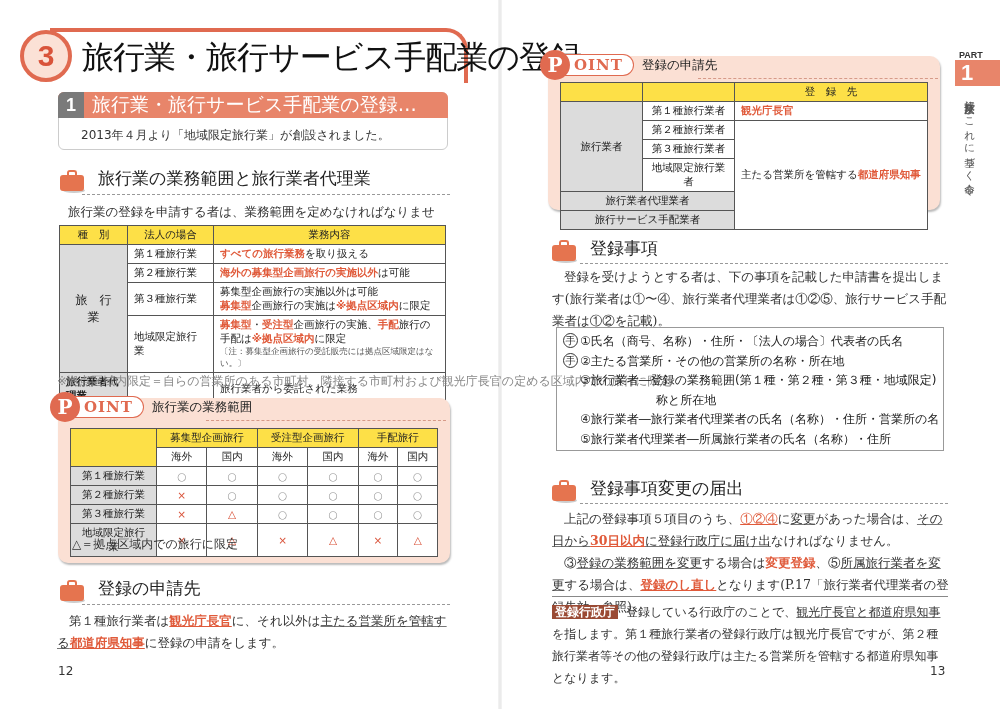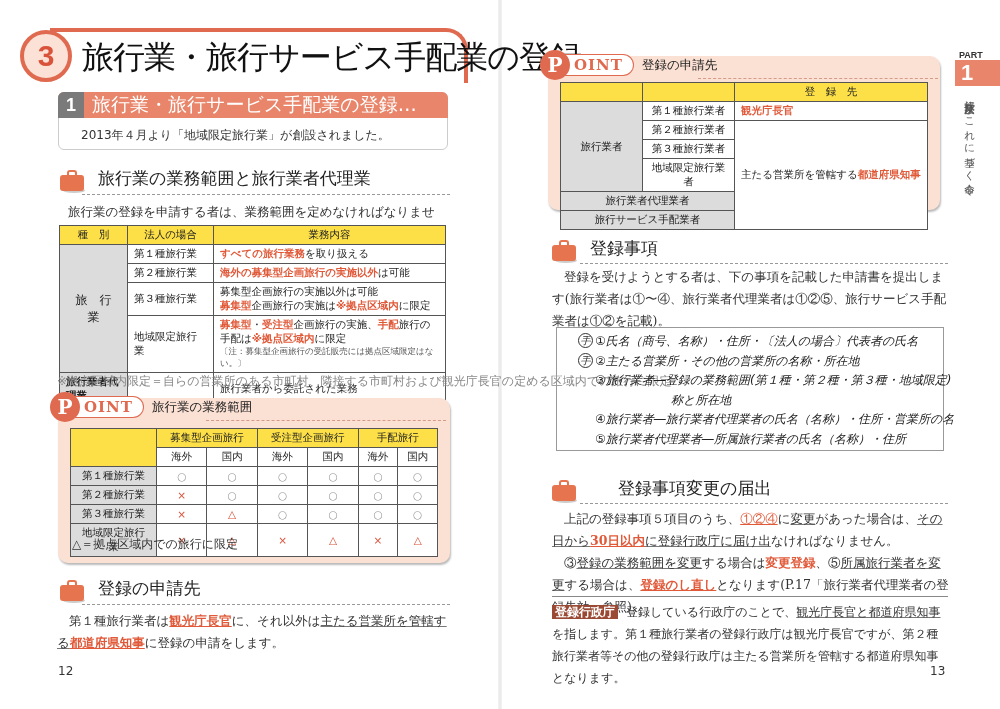--- a/index.html
+++ b/index.html
@@ -60,21 +60,21 @@
   .mark-t { color: #d9533a; }
 
   .page-num { position: absolute; top: 664px; font-size: 12px; color: #333; }
 
   
   .part-tab { position: absolute; left: 955px; top: 50px; width: 45px; }
   .part-label { font: bold 9px "Liberation Sans", sans-serif; color: #333; padding-left: 4px; }
   .part-num { width: 45px; height: 26px; background: #e8856a; color: #fff; font: bold 22px "Liberation Sans", sans-serif; padding-left: 6px; line-height: 26px; }
   .part-vert { writing-mode: vertical-rl; font-size: 10.5px; color: #555; margin: 6px 0 0 8px; letter-spacing: 1px; }
 
-  .items-box { position: absolute; left: 556px; top: 327px; width: 388px; height: 124px; border: 1px solid #999; padding: 4px 21px; font-size: 12px; line-height: 19.5px; color: #222; font-style: italic; }
+  .items-box { position: absolute; left: 556px; top: 327px; width: 388px; height: 124px; border: 1px solid #999; padding: 4px 6px; font-size: 12px; line-height: 19.5px; color: #222; }
   .item-row { white-space: nowrap; }
   .te-mark { display: inline-block; width: 15px; height: 15px; border: 1px solid #333; border-radius: 50%; font-size: 10px; line-height: 13px; text-align: center; margin-right: 2px; vertical-align: 1px; }
   .indent1 { padding-left: 17px; }
   .indent2 { padding-left: 93px; }
 
   .term-box { position: absolute; left: 552px; top: 596px; width: 396px; border-top: 1px solid #888; padding-top: 4px; font-size: 12px; line-height: 22px; color: #333; }
   .term-tag { background: #9a4a34; color: #fff; font-weight: bold; padding: 0 3px; margin-right: 8px; }
 </style>
 </head>
 <body>
@@ -277,21 +277,21 @@
 
   <div class="items-box" style="left:56px;">
     <div class="item-row"><span class="te-mark">手</span><span>①氏名（商号、名称）・住所・〔法人の場合〕代表者の氏名</span></div>
     <div class="item-row"><span class="te-mark">手</span><span>②主たる営業所・その他の営業所の名称・所在地</span></div>
     <div class="item-row indent1">③旅行業者―登録の業務範囲(第１種・第２種・第３種・地域限定)</div>
     <div class="item-row indent2">称と所在地</div>
     <div class="item-row indent1">④旅行業者―旅行業者代理業者の氏名（名称）・住所・営業所の名</div>
     <div class="item-row indent1">⑤旅行業者代理業者―所属旅行業者の氏名（名称）・住所</div>
   </div>
 
-  <div class="topic" style="left:52px; top:472px;gap:28px;">
+  <div class="topic" style="left:52px; top:472px;">
     <div class="bag-icon">
         <div class="handle"></div>
         <div class="body"></div>
         <div class="shade"></div>
       </div>
     <div class="topic-title">登録事項変更の届出</div>
   </div>
   <div class="topic-rule" style="left:80px; top:503px; width:368px;"></div>
   <div class="para serif" style="left:52px; top:508px; width:400px; text-indent:12px;"><span>上記の登録事項５項目のうち、</span><span class="redline" style="font-weight:normal;">①②④</span><span>に</span><span class="uline">変更</span><span>があった場合は、</span><span class="uline">その日から</span><span class="redline">30日以内</span><span class="uline">に登録行政庁に届け出</span><span>なければなりません。</span></div>
   <div class="para serif" style="left:52px; top:552px; width:400px; text-indent:12px;"><span>③</span><span class="uline">登録の業務範囲を変更</span><span>する場合は</span><span class="red">変更登録</span><span>、⑤</span><span class="uline">所属旅行業者を変更</span><span>する場合は、</span><span class="redline">登録のし直し</span><span>となります(P.17「旅行業者代理業者の登録失効」参照)。</span></div>

